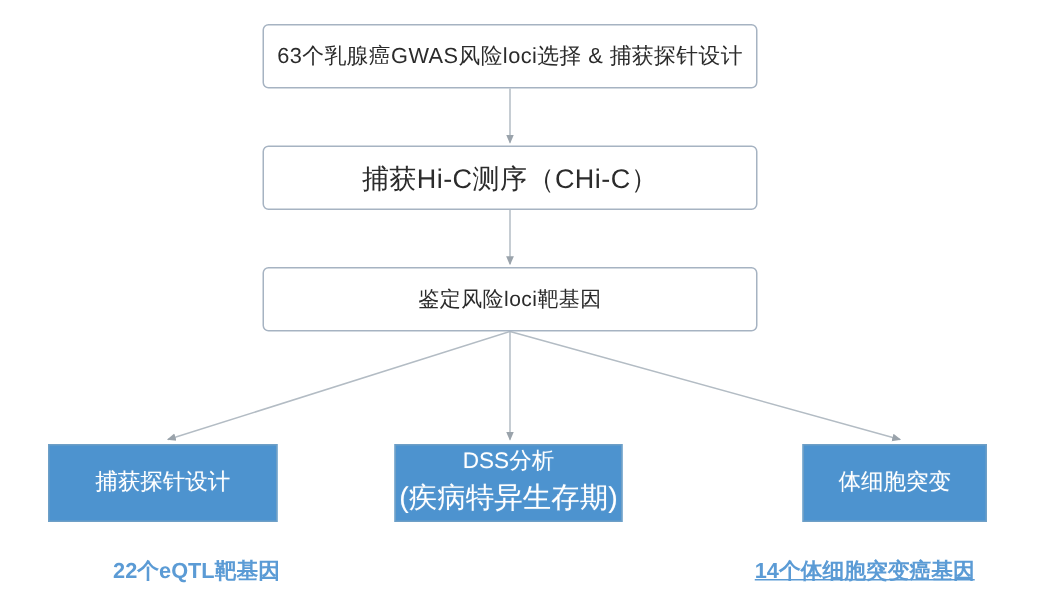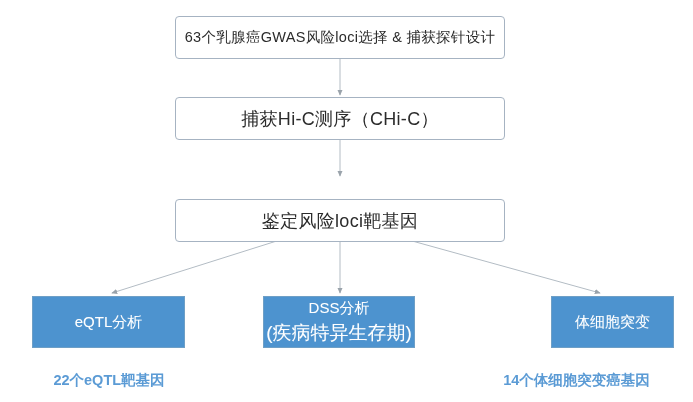--- a/index.html
+++ b/index.html
@@ -44,57 +44,56 @@
     width: 330px;
     height: 43px;
     font-size: 18px;
     justify-content: center;
   }
   #box-target-genes {
     left: 175px;
     top: 178px;
     width: 330px;
     height: 43px;
-    font-size: 18px;
-    margin-top: 21px;
+    font-size: 14px;
   }
   
   .blue-box {
     position: absolute;
     box-sizing: border-box;
     background: #4d93cf;
     border: 1px solid #6e9fc6;
     display: flex;
     flex-direction: column;
     align-items: center;
     justify-content: center;
     color: #ffffff;
     font-size: 15px;
     line-height: 1.45;
     text-align: center;
     text-shadow: 0 0 1px rgba(255,255,255,0.25);
   }
   #box-eqtl   { left: 32px;  top: 296px; width: 153px; height: 52px; }
   #box-dss    { left: 263px; top: 296px; width: 152px; height: 52px; }
-  #box-somatic{ left: 551px; top: 296px; width: 123px; height: 52px; }
+  #box-somatic{ left: 535px; top: 296px; width: 123px; height: 52px; }
 
   .blue-box .line2 { font-size: 19px; }
 
   
   .result-label {
     position: absolute;
     color: #5b9bd5;
     font-weight: bold;
     font-size: 14.5px;
     white-space: nowrap;
     text-align: center;
   }
-  #label-eqtl    { left: 0px;   top: 371px; width: 218px; }
+  #label-eqtl    { left: 0px;   top: 371px; width: 218px; padding-left: 22px; }
   #label-dss     { left: 228px; top: 371px; width: 222px; }
-  #label-somatic { left: 460px; top: 371px; width: 233px; }
+  #label-somatic { left: 460px; top: 371px; width: 233px; text-decoration: underline; }
 
   
   #connectors {
     position: absolute;
     left: 0; top: 0;
     width: 693px;
     height: 402px;
     pointer-events: none;
   }
 </style>
@@ -127,21 +126,21 @@
 
   <div class="proc-box" id="box-chic">
     <span>捕获Hi-C测序（CHi-C）</span>
   </div>
 
   <div class="proc-box" id="box-target-genes">
     <span>鉴定风险loci靶基因</span>
   </div>
 
   <div class="blue-box" id="box-eqtl">
-    <span class="line1">eQTL分析</span>
+    <span class="line1">捕获探针设计</span>
   </div>
 
   <div class="blue-box" id="box-dss">
     <span class="line1">DSS分析</span>
     <span class="line2">(疾病特异生存期)</span>
   </div>
 
   <div class="blue-box" id="box-somatic">
     <span class="line1">体细胞突变</span>
   </div>

